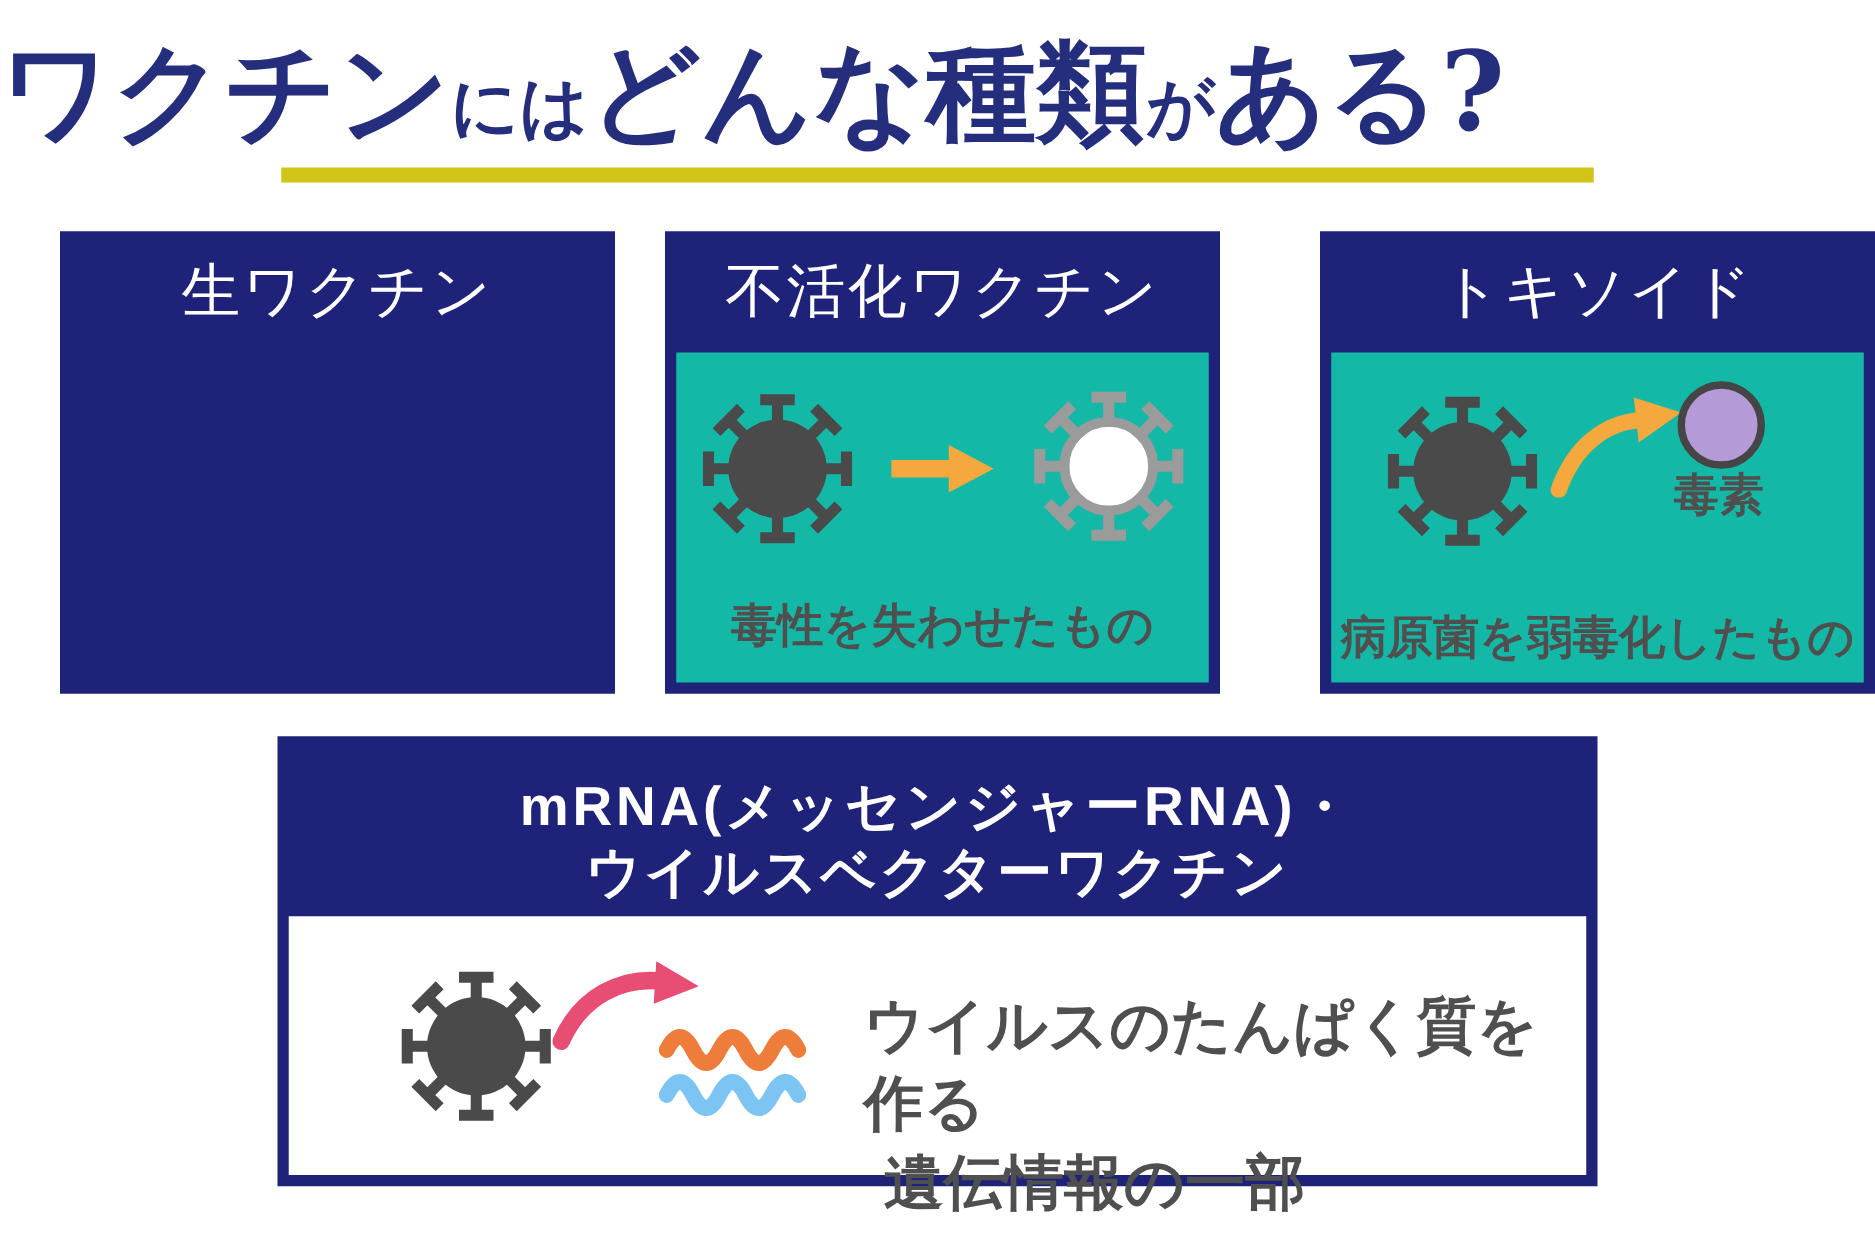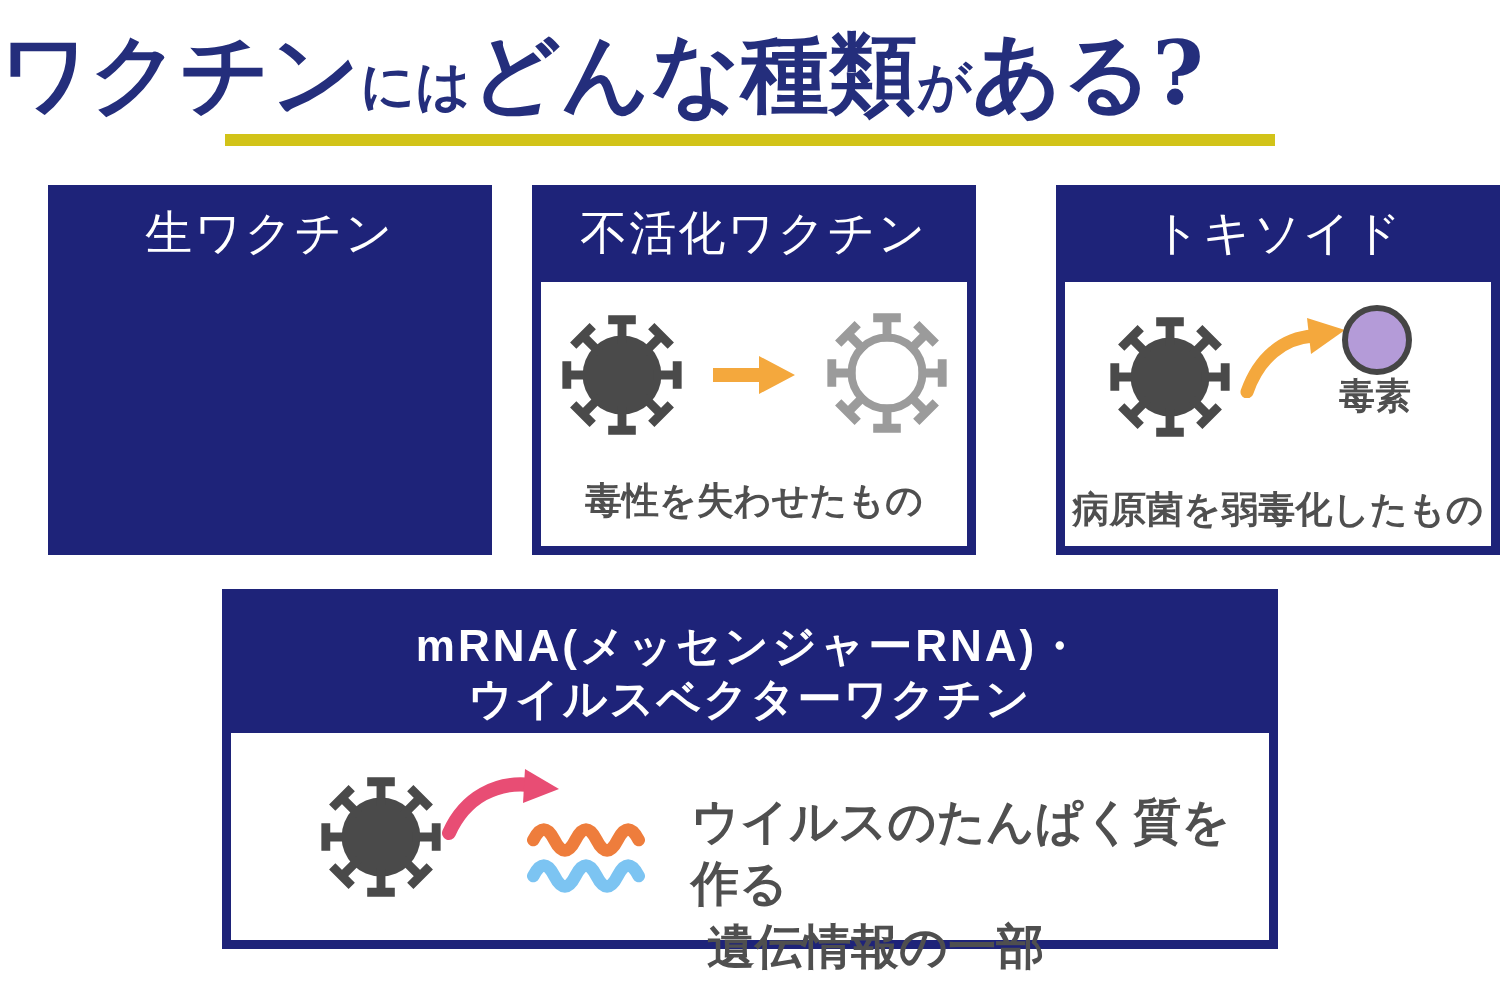--- a/index.html
+++ b/index.html
@@ -23,21 +23,21 @@
     background:var(--underline-yellow,#d2c318);
   }
 
   
   .card { position:absolute; top:185px; width:444px; height:370px; background:var(--navy,#1e2379); }
   .card-1 { left:48px; } .card-2 { left:532px; } .card-3 { left:1016px;margin-left:40px; }
   .card-header {
     height:97px; display:flex; align-items:center; justify-content:center;
     color:#ffffff; font-size:47px; font-weight:normal; letter-spacing:2px;
   }
-  .card-body { position:absolute; top:97px; left:9px; right:9px; bottom:9px; background:#ffffff; }
+  .card-body { position:absolute; top:97px; left:9px; right:9px; bottom:9px; background:#14b8a6; }
 
   .virus { position:absolute; width:138px; height:138px; }
   .v-dark { color:var(--virus-dark,#4a4a4a); }
   .v-gray { color:var(--virus-gray,#9b9b9b); }
 
   .pos-virus-left  { left:12px;  top:24px; }
   .pos-virus-right { left:277px; top:22px; }
   .pos-arrow {
     position:absolute; left:172px; top:69px; width:84px; height:48px;
     color:var(--arrow-orange,#f4a83d);

